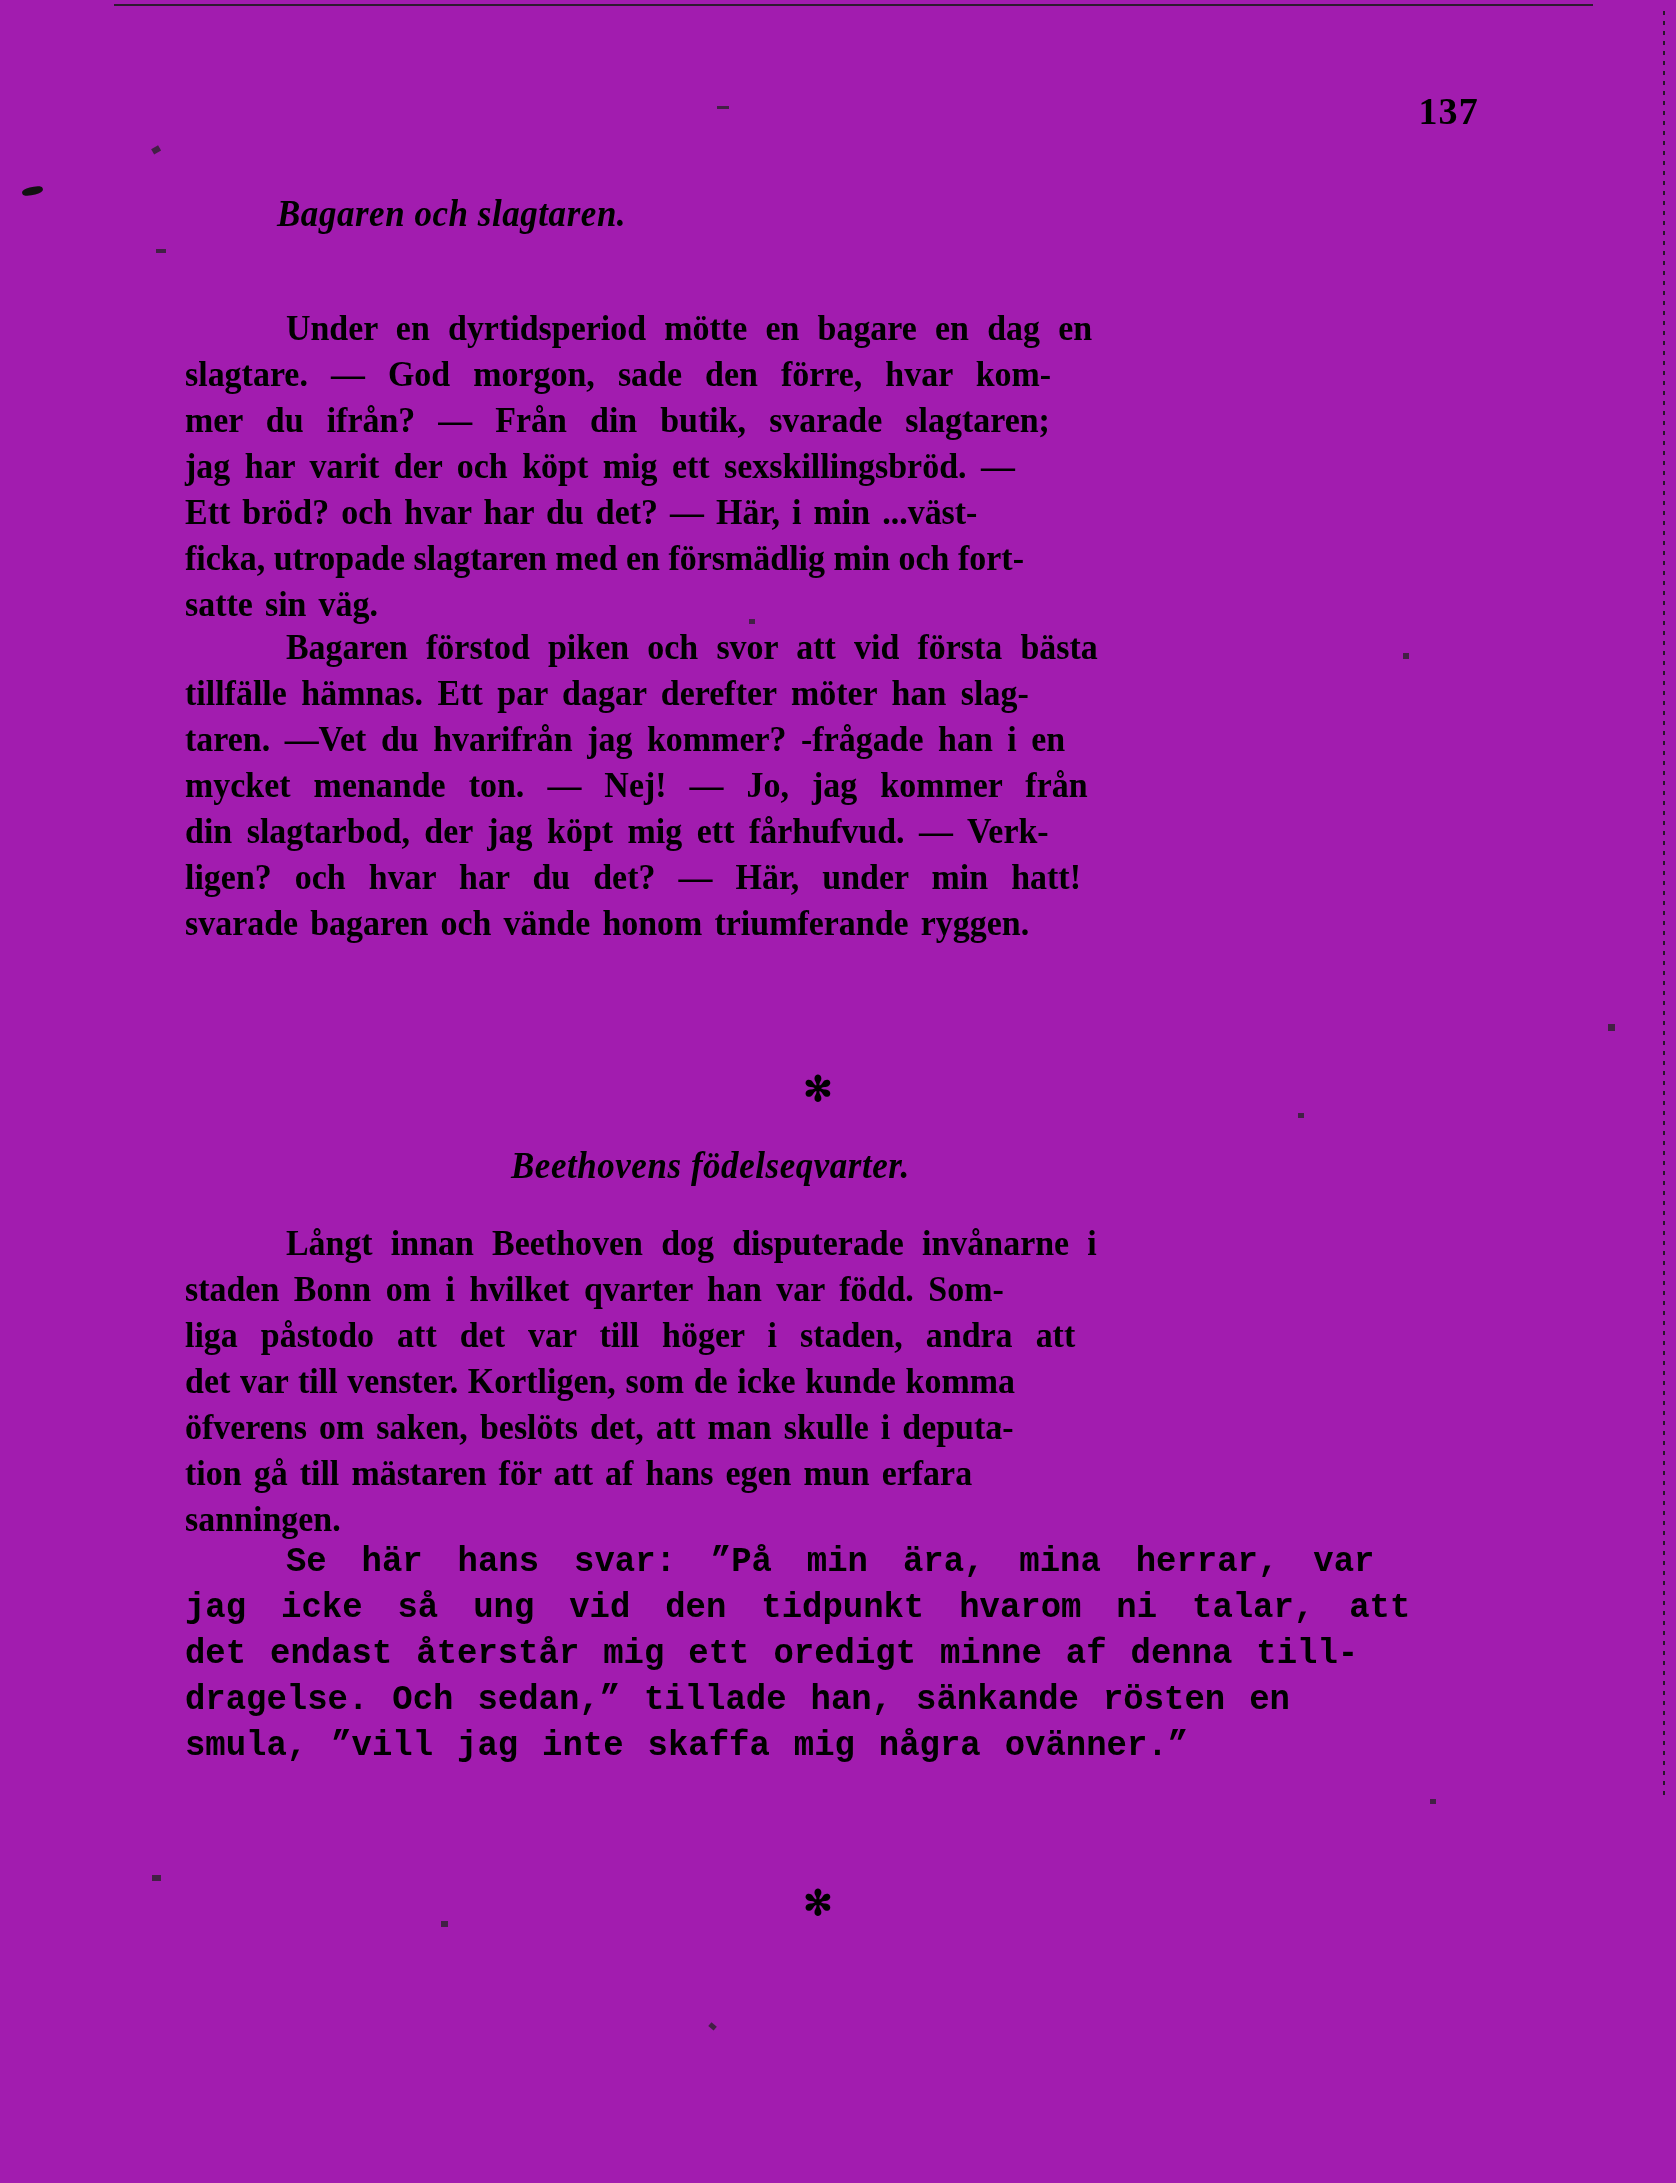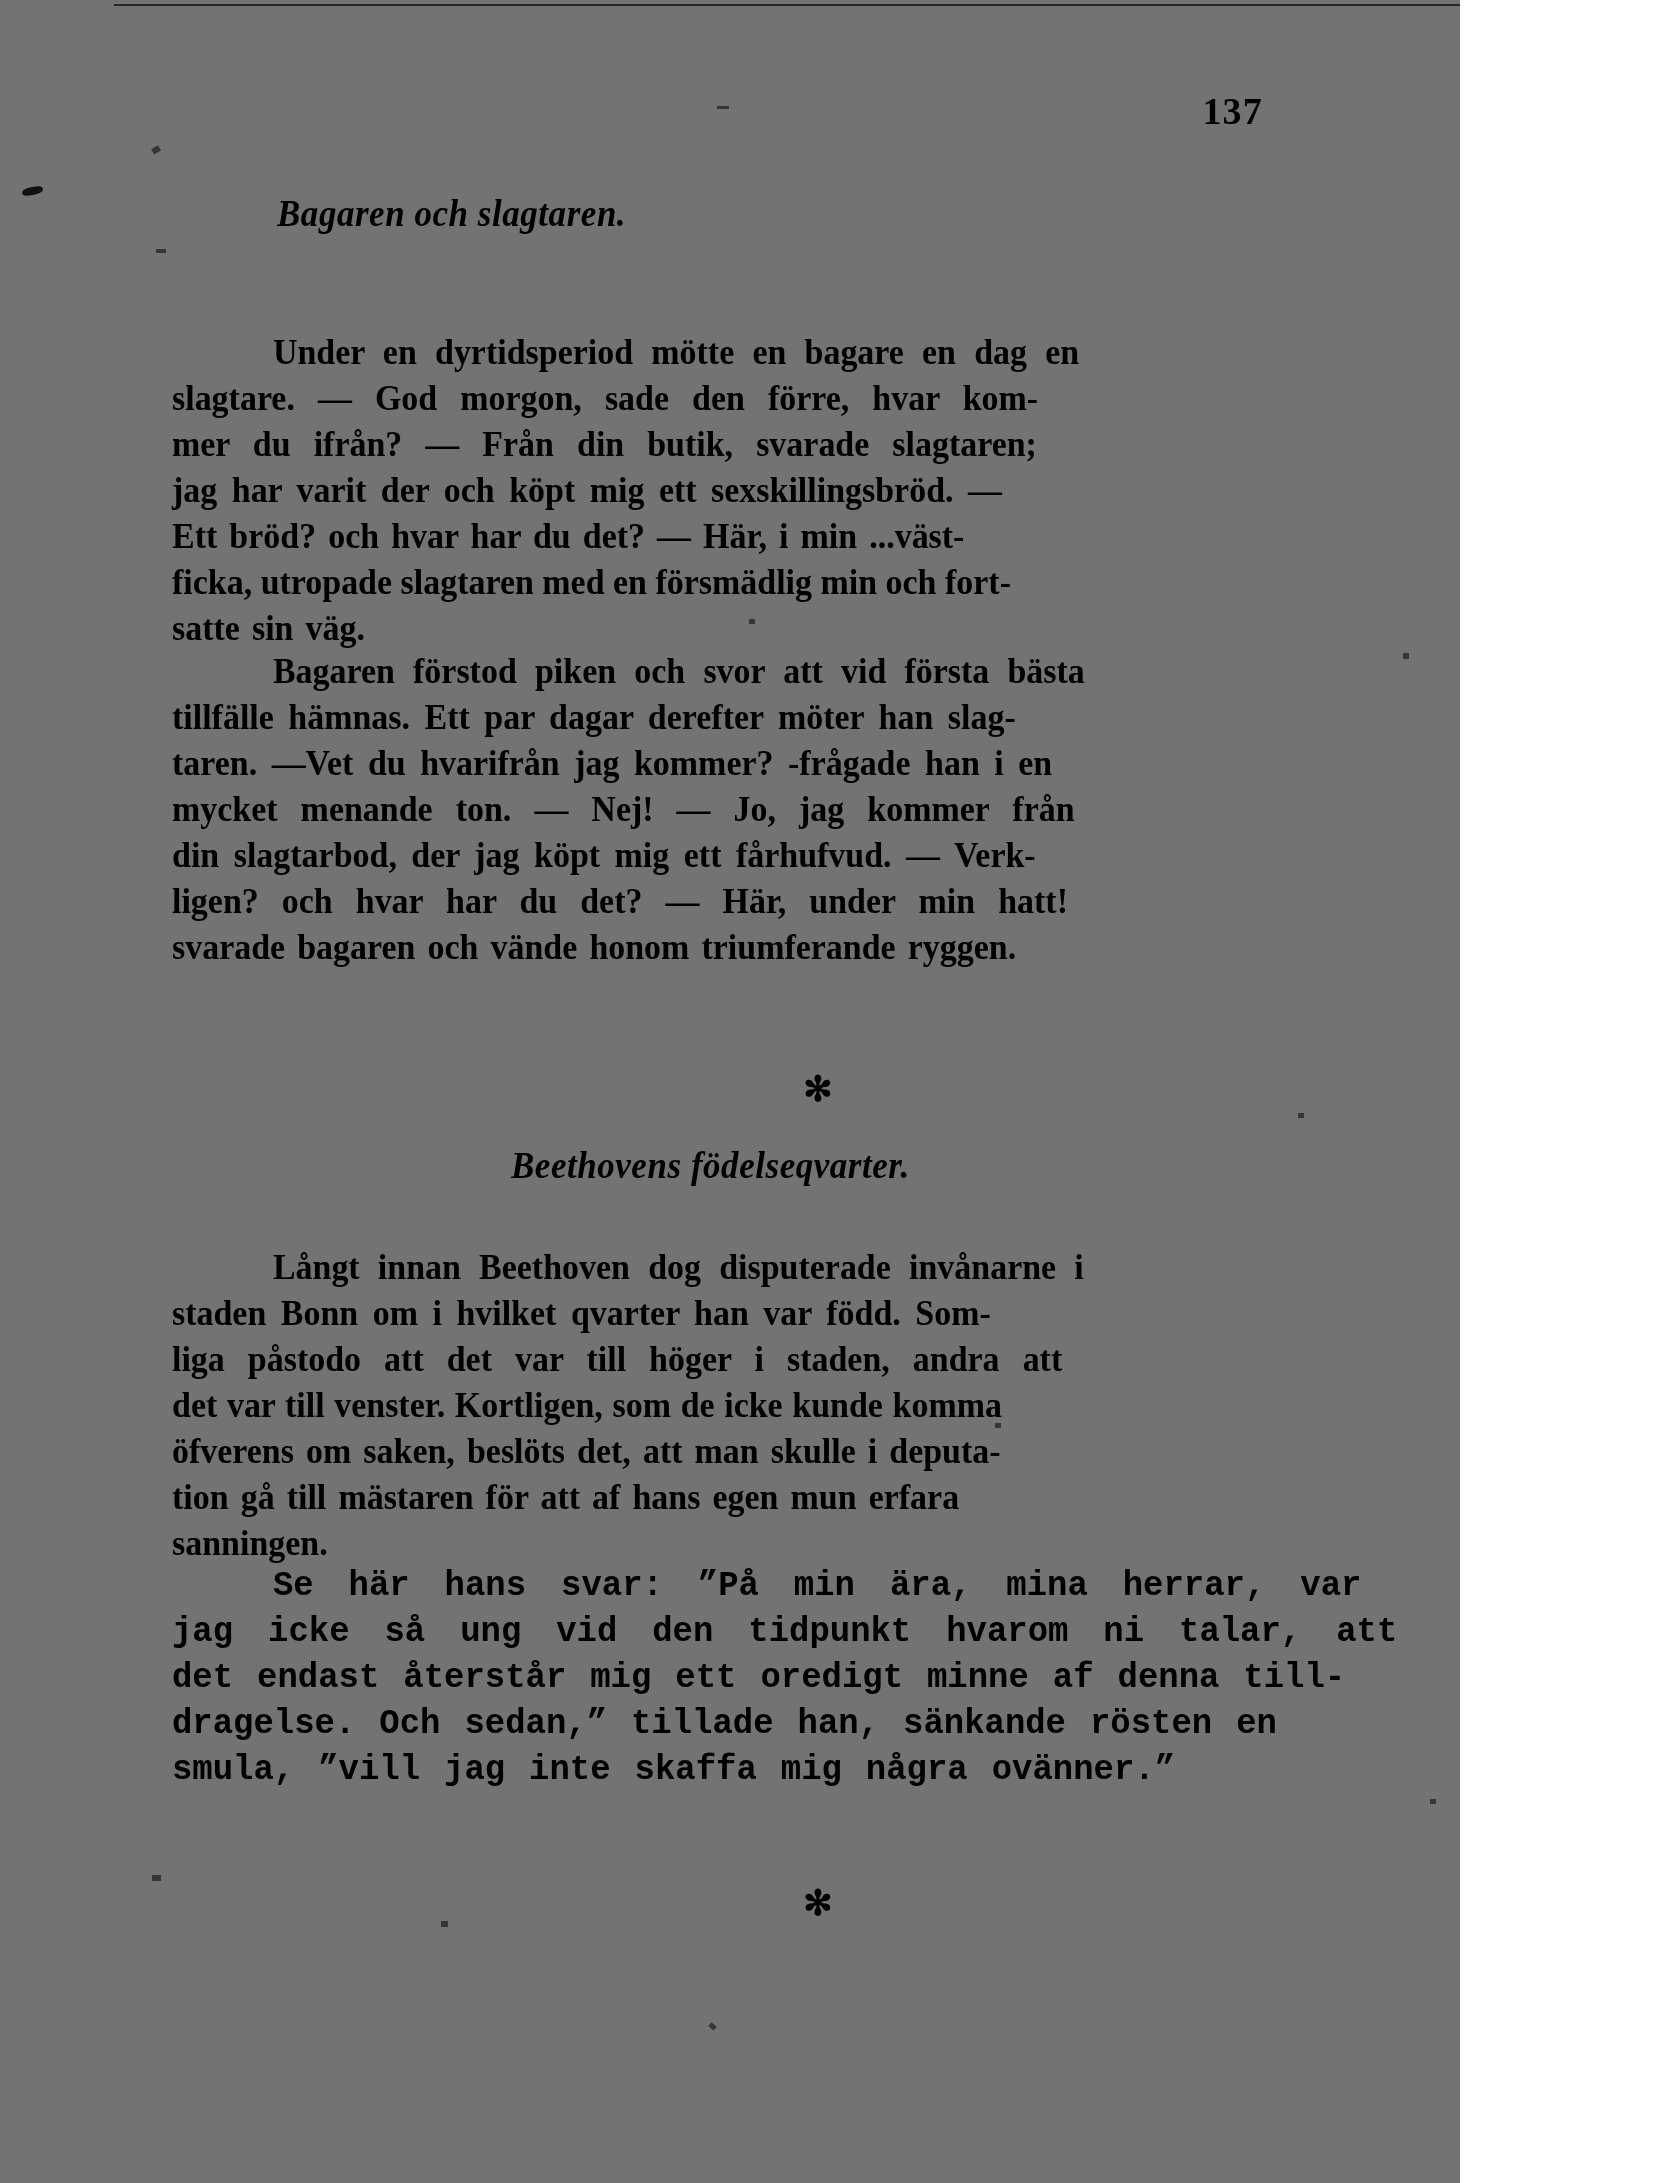--- a/index.html
+++ b/index.html
@@ -9,23 +9,23 @@
     background: #ffffff;
   }
 
   body {
     font-family: "Liberation Serif", "DejaVu Serif", serif;
     color: #000000;
   }
 
   .page {
     position: relative;
-    width: 1460px;
+    width: 1676px;
     height: 2183px;
-    background: #737373;
+    background: #a21caf;
     overflow: hidden;
     box-sizing: border-box;
   }
 
   
   .scan-edge-top {
     position: absolute;
     left: 114px;
     top: 3.7px;
     width: 1479px;
@@ -71,23 +71,22 @@
     font-weight: 700;
     font-size: 38px;
     letter-spacing: 0.6px;
     white-space: nowrap;
     transform: scaleX(.92);
     transform-origin: left center;
   }
 
   .body-block {
     position: absolute;
-    left: 172px;
+    left: 185px;
     width: 1239px;
-    margin-top: 24px;
   }
 
   .line {
     font-size: 35px;
     font-weight: 700;
     line-height: 1;
     height: 46px;
     white-space: nowrap;
     letter-spacing: 0px;
     transform: scaleX(.97);

